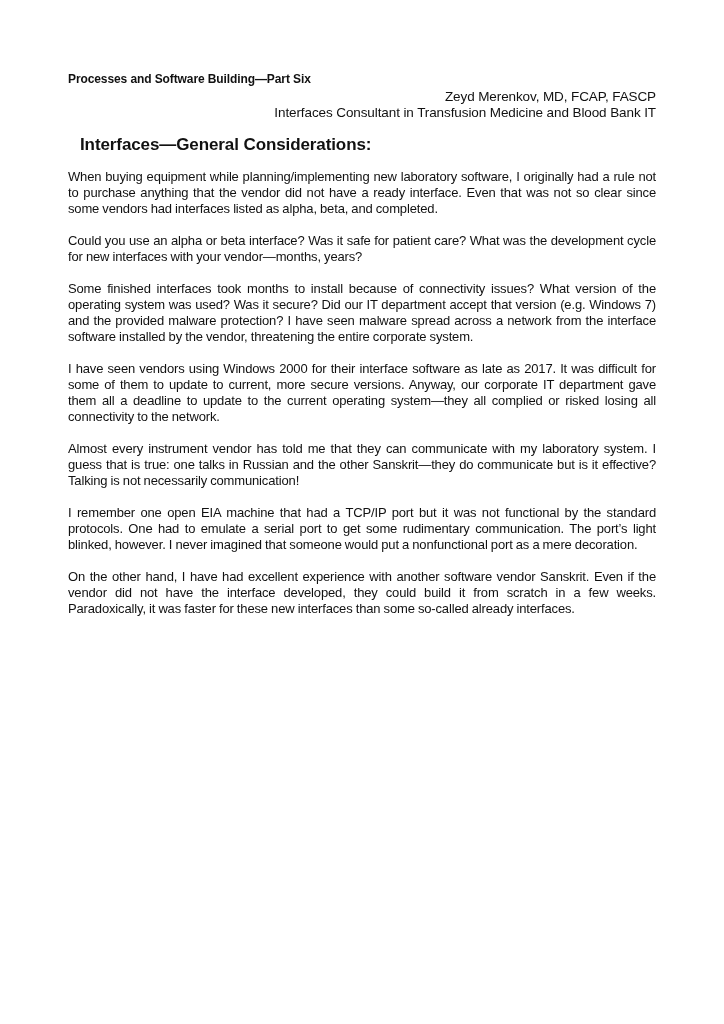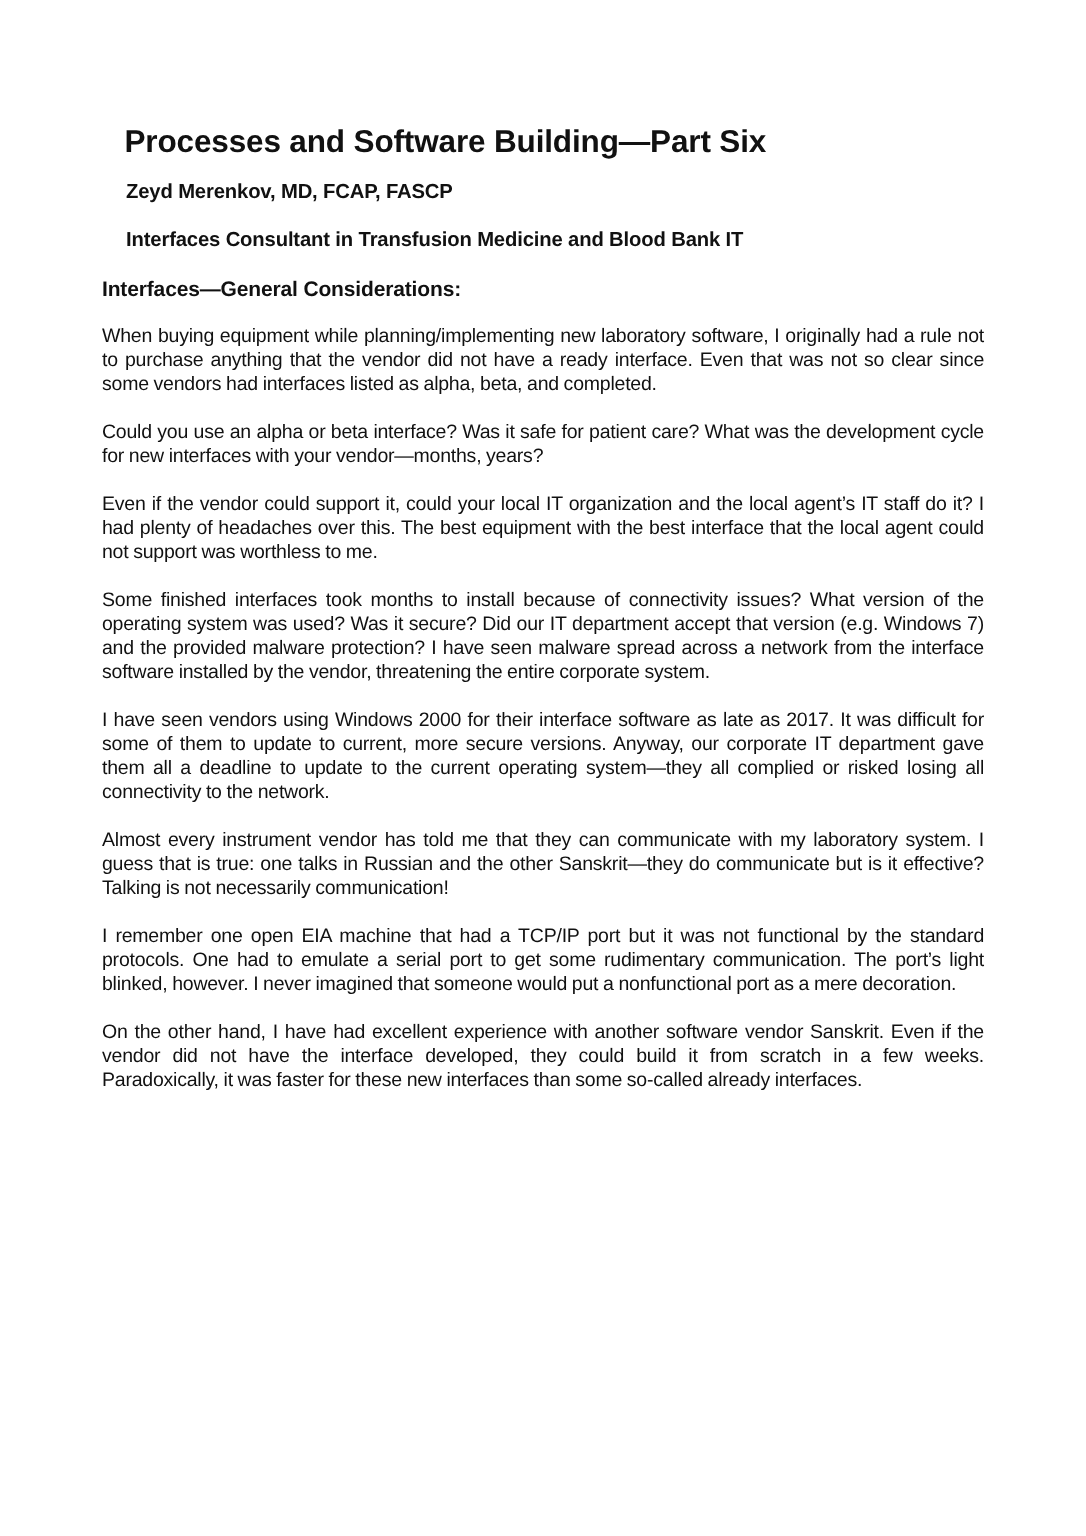--- a/index.html
+++ b/index.html
@@ -16,37 +16,38 @@
       color: #111111;
     }
     .page {
       position: absolute;
       left: 68px;
       top: 70px;
       width: 588px;
     }
     .title {
       font-weight: bold;
-      font-size: 21px;
+      font-size: 12px;
       line-height: 19px;
-      margin: 15px;
+      margin: 0;
       letter-spacing: -0.1px;
     }
     .subtitle {
-      font-weight: bold;
+      font-weight: normal;
       font-size: 13.5px;
       line-height: 16px;
-      margin: 16px;
+      margin: 0;
       letter-spacing: -0.1px;
+      text-align: right;
     }
     .section-heading {
       font-weight: bold;
-      font-size: 14px;
+      font-size: 17px;
       line-height: 16px;
-      margin: 16px 0 0 0;
+      margin: 16px 0 0 12px;
       letter-spacing: -0.1px;
     }
     .para {
       font-size: 13px;
       line-height: 16px;
       margin: 16px 0 0 0;
       text-align: justify;
       letter-spacing: -0.15px;
       word-spacing: -0.3px;
     }
@@ -55,19 +56,18 @@
 <body>
 
 <div class="page">
   <h1 class="title">Processes and Software Building—Part Six</h1>
   <p class="subtitle">Zeyd Merenkov, MD, FCAP, FASCP</p>
   <p class="subtitle">Interfaces Consultant in Transfusion Medicine and Blood Bank IT</p>
   <h2 class="section-heading">Interfaces—General Considerations:</h2>
 
   <p class="para">When buying equipment while planning/implementing new laboratory software, I originally had a rule not to purchase anything that the vendor did not have a ready interface.  Even that was not so clear since some vendors had interfaces listed as alpha, beta, and completed.</p>
   <p class="para">Could you use an alpha or beta interface?  Was it safe for patient care?  What was the development cycle for new interfaces with your vendor—months, years?</p>
-  <p class="para">Even if the vendor could support it, could your local IT organization and the local agent’s IT staff do it?  I had plenty of headaches over this.  The best equipment with the best interface that the local agent could not support was worthless to me.</p>
   <p class="para">Some finished interfaces took months to install because of connectivity issues?  What version of the operating system was used?  Was it secure?  Did our IT department accept that version (e.g. Windows 7) and the provided malware protection?  I have seen malware spread across a network from the interface software installed by the vendor, threatening the entire corporate system.</p>
   <p class="para">I have seen vendors using Windows 2000 for their interface software as late as 2017.  It was difficult for some of them to update to current, more secure versions.  Anyway, our corporate IT department gave them all a deadline to update to the current operating system—they all complied or risked losing all connectivity to the network.</p>
   <p class="para">Almost every instrument vendor has told me that they can communicate with my laboratory system.  I guess that is true:  one talks in Russian and the other Sanskrit—they do communicate but is it effective?  Talking is not necessarily communication!</p>
   <p class="para">I remember one open EIA machine that had a TCP/IP port but it was not functional by the standard protocols.  One had to emulate a serial port to get some rudimentary communication.  The port’s light blinked, however.  I never imagined that someone would put a nonfunctional port as a mere decoration.</p>
   <p class="para">On the other hand, I have had excellent experience with another software vendor Sanskrit.  Even if the vendor did not have the interface developed, they could build it from scratch in a few weeks.  Paradoxically, it was faster for these new interfaces than some so-called already interfaces.</p>
 </div>
 
 </body></html>

